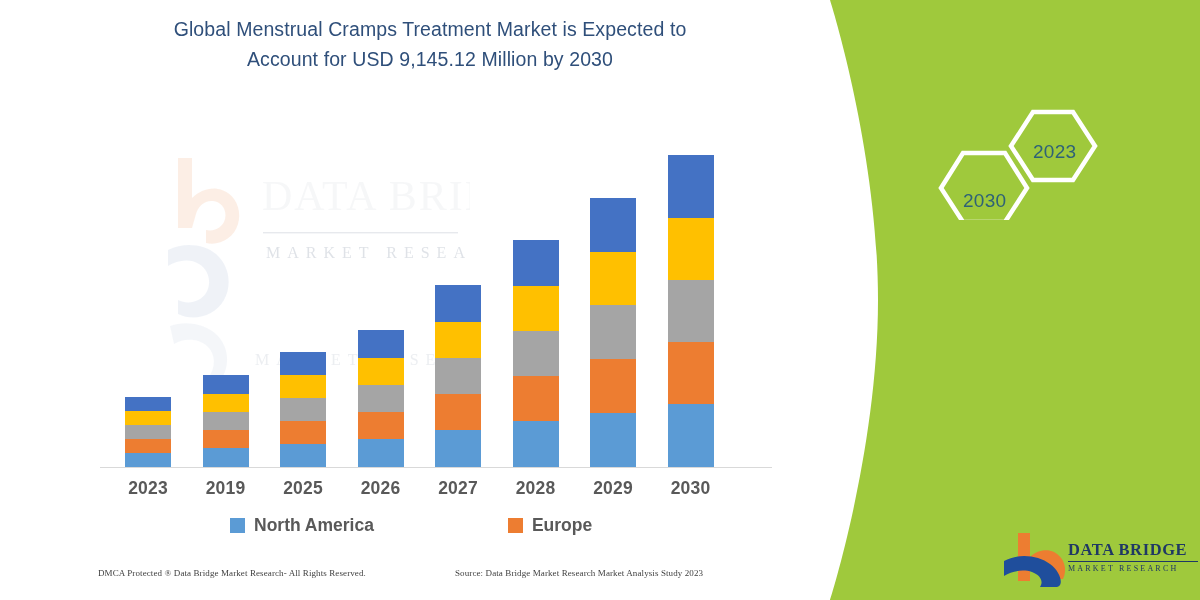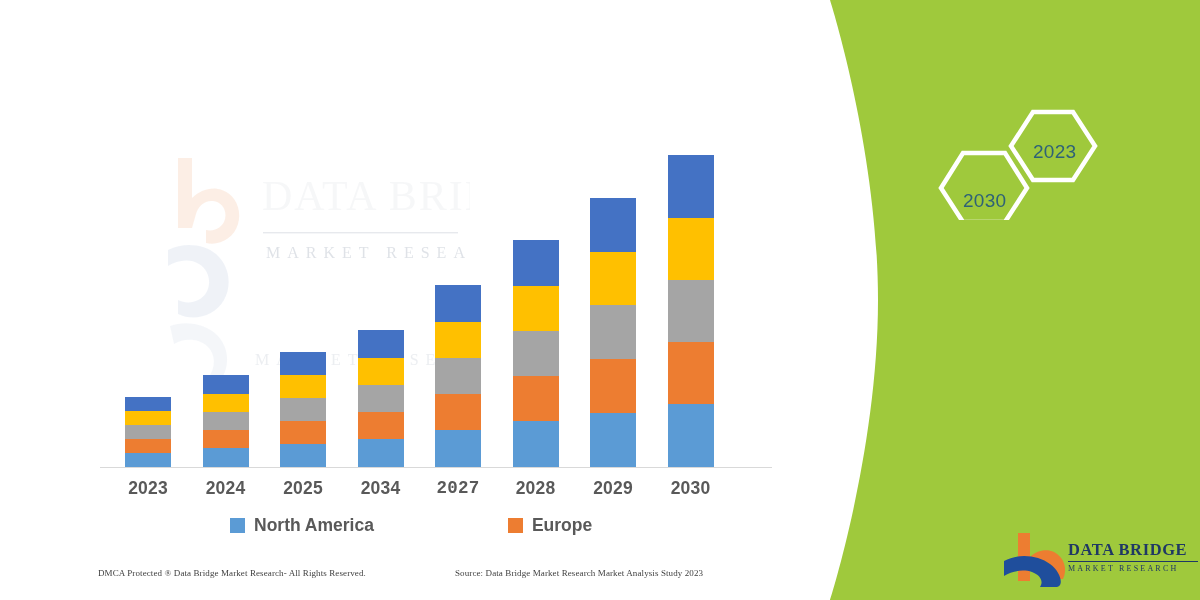--- a/index.html
+++ b/index.html
@@ -74,20 +74,21 @@
       </g>
       <g opacity="0.12" fill="none" stroke="#7a8596" stroke-width="2.2">
         <text x="102" y="60" font-family="Liberation Serif, serif" font-size="42" letter-spacing="2" stroke="none" fill="#b9bfc9">DATA BRIDGE</text>
       </g>
       <rect x="103" y="82" width="195" height="1.4" fill="#cfd4dc" opacity="0.5"></rect>
       <text x="106" y="108" font-family="Liberation Serif, serif" font-size="16" letter-spacing="7" fill="#c6ccd5" opacity="0.55">MARKET RESEARCH</text>
       <text x="95" y="215" font-family="Liberation Serif, serif" font-size="16" letter-spacing="7" fill="#dde1e7" opacity="0.55">MARKET RESEARCH</text>
     </svg>
   </div>
 
+  <div class="main-title">Global Menstrual Cramps Treatment Market is Expected to Account for USD 9,145.12 Million by 2030</div>
 
   <div class="chart">
     <div class="plot" id="plot">
         <div class="bar" style="left: 25px;">
           <div class="seg" style="height: 14px; background: rgb(68, 114, 196);"></div>
           <div class="seg" style="height: 14px; background: rgb(255, 192, 0);"></div>
           <div class="seg" style="height: 14px; background: rgb(165, 165, 165);"></div>
           <div class="seg" style="height: 14px; background: rgb(237, 125, 49);"></div>
           <div class="seg" style="height: 14px; background: rgb(91, 155, 213);"></div>
         </div>
@@ -138,24 +139,24 @@
           <div class="seg" style="height: 62px; background: rgb(255, 192, 0);"></div>
           <div class="seg" style="height: 62px; background: rgb(165, 165, 165);"></div>
           <div class="seg" style="height: 62px; background: rgb(237, 125, 49);"></div>
           <div class="seg" style="height: 63px; background: rgb(91, 155, 213);"></div>
         </div>
       </div>
   </div>
   <div class="axis-line"></div>
   <div id="xlabels">
       <div class="xlab" style="left: 108px;">2023</div>
-      <div class="xlab" style="left: 185.5px;">2024</div>
+      <div class="xlab" style="left: 185.5px;">2019</div>
       <div class="xlab" style="left: 263px;">2025</div>
-      <div class="xlab" style="left: 340.5px;">2034</div>
-      <div class="xlab" style="left: 418px; font-family: Liberation Mono, monospace;">2027</div>
+      <div class="xlab" style="left: 340.5px;">2026</div>
+      <div class="xlab" style="left: 418px;">2027</div>
       <div class="xlab" style="left: 495.5px;">2028</div>
       <div class="xlab" style="left: 573px;">2029</div>
       <div class="xlab" style="left: 650.5px;">2030</div>
     </div>
 
   <div class="legend">
     <div class="legend-item">
       <span class="legend-swatch" id="sw0" style="background: rgb(91, 155, 213);"></span>
       <span class="legend-text">North America</span>
     </div>

